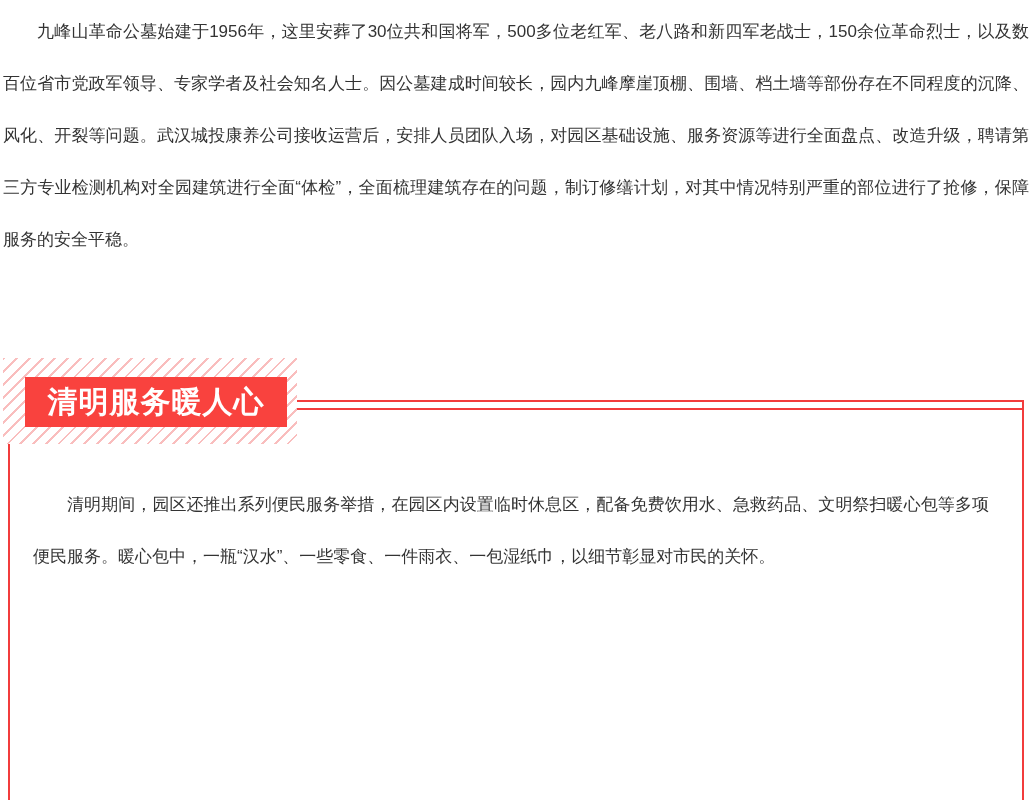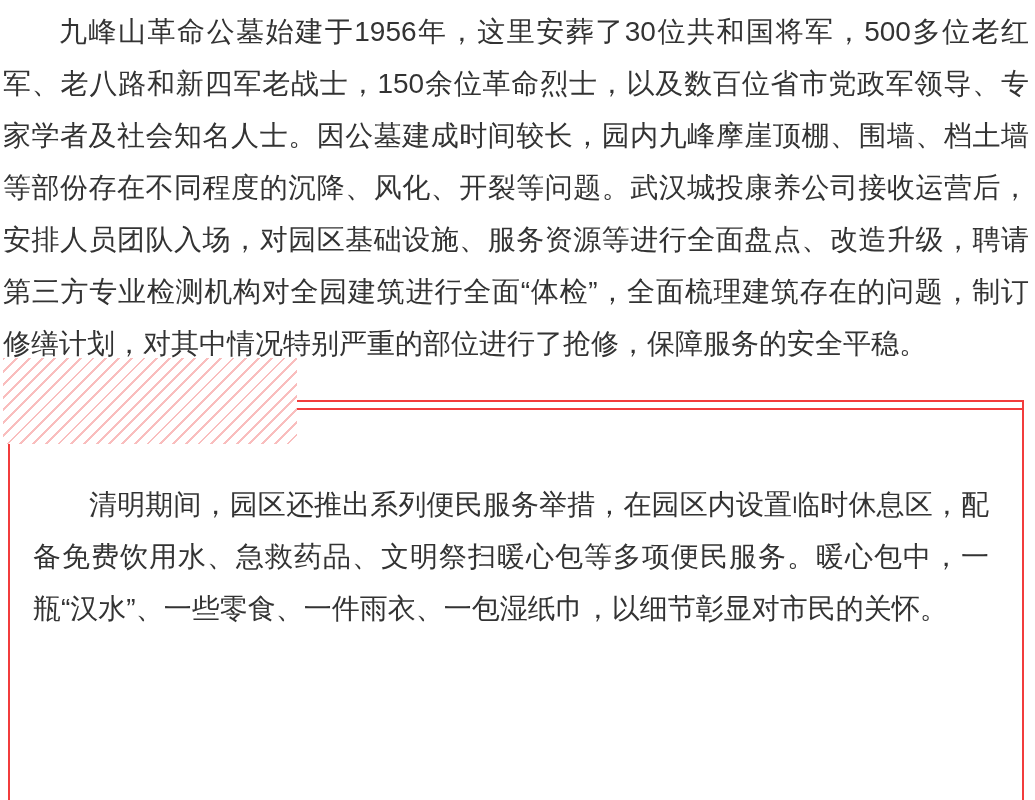--- a/index.html
+++ b/index.html
@@ -10,21 +10,21 @@
   #canvas {
     position: relative;
     width: 1035px;
     height: 800px;
     background: #ffffff;
     overflow: hidden;
     font-family: "Liberation Sans", "DejaVu Sans", sans-serif;
   }
   .para {
     margin: 0;
-    font-size: 28px;
+    font-size: 17px;
     line-height: 52px;
     color: #333333;
     text-indent: 2em;
     text-align: justify;
     letter-spacing: 0;
   }
   
   .intro {
     position: absolute;
     left: 3px;
@@ -103,18 +103,21 @@
 <div id="canvas">
 
   <p class="para intro">九峰山革命公墓始建于1956年，这里安葬了30位共和国将军，500多位老红军、老八路和新四军老战士，150余位革命烈士，以及数百位省市党政军领导、专家学者及社会知名人士。因公墓建成时间较长，园内九峰摩崖顶棚、围墙、档土墙等部份存在不同程度的沉降、风化、开裂等问题。武汉城投康养公司接收运营后，安排人员团队入场，对园区基础设施、服务资源等进行全面盘点、改造升级，聘请第三方专业检测机构对全园建筑进行全面“体检”，全面梳理建筑存在的问题，制订修缮计划，对其中情况特别严重的部位进行了抢修，保障服务的安全平稳。</p>
 
   <div class="section-box">
     <div class="deco-line"></div>
   </div>
 
   <div class="stripes"></div>
 
+  <div class="banner">
+    <span>清明服务暖人心</span>
+  </div>
 
   <div class="box-content">
     <p class="para">清明期间，园区还推出系列便民服务举措，在园区内设置临时休息区，配备免费饮用水、急救药品、文明祭扫暖心包等多项便民服务。暖心包中，一瓶“汉水”、一些零食、一件雨衣、一包湿纸巾，以细节彰显对市民的关怀。</p>
   </div>
 
 </div>
 
 </body></html>

